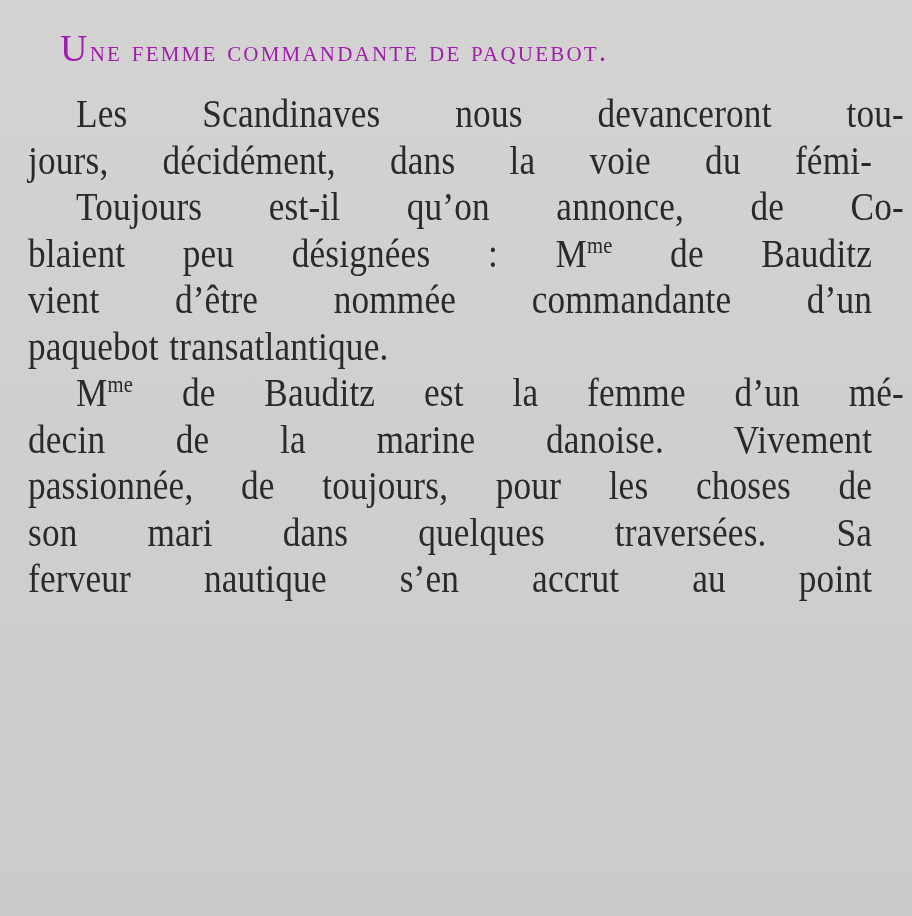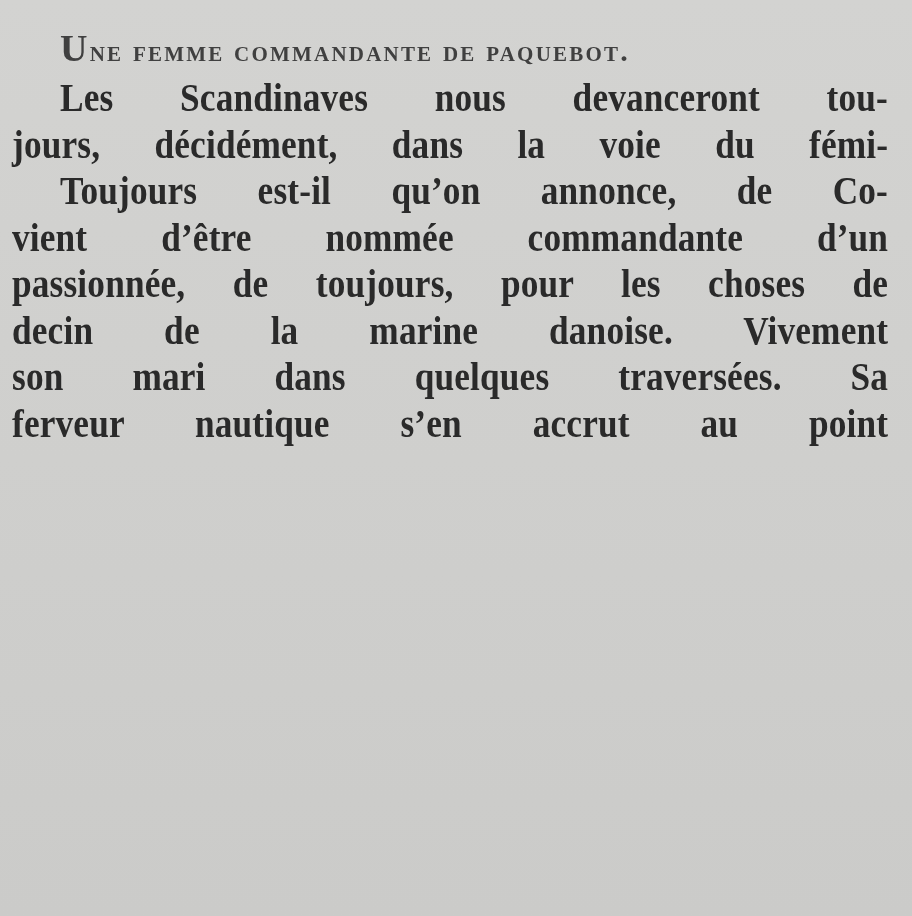--- a/index.html
+++ b/index.html
@@ -22,32 +22,31 @@
       top: 22px;
       width: 876px;
     }
     .title {
       position: relative;
       margin: 0 0 0 48px;
       height: 52px;
       font-size: 30px;
       letter-spacing: 2.2px;
       font-variant: small-caps;
-      font-weight: bold;
+      font-weight: normal;
       white-space: nowrap;
-      color: #404040;
+      color: #a21caf;
       line-height: 52px;
       transform: scaleX(1.0);
       transform-origin: left center;
     }
     .title .cap { font-size: 38px; }
     .body-text {
-      margin: 0;
+      margin: 16px;
       padding: 0;
-      font-weight: bold;
     }
     .line {
       display: block;
       height: 46.5px;
       line-height: 46.5px;
       font-size: 41px;
       white-space: nowrap;
       text-align: justify;
       text-align-last: justify;
       letter-spacing: 0.2px;
@@ -82,23 +81,26 @@
 
   <div class="body-text">
 
     <div>
       <span class="line indent"><span class="inner">Les Scandinaves nous devanceront tou-</span></span>
       <span class="line"><span class="inner">jours, décidément, dans la voie du fémi-</span></span>
     </div>
 
     <div>
       <span class="line indent"><span class="inner">Toujours est-il qu’on annonce, de Co-</span></span>
+      <span class="line"><span class="inner"><span>blaient peu désignées : M</span><sup class="exp">me</sup><span> de Bauditz</span></span></span>
       <span class="line"><span class="inner">vient d’être nommée commandante d’un</span></span>
+      <span class="line last"><span class="inner">paquebot transatlantique.</span></span>
     </div>
 
     <div>
+      <span class="line indent"><span class="inner"><span>M</span><sup class="exp">me</sup><span> de Bauditz est la femme d’un mé-</span></span></span>
+      <span class="line"><span class="inner">decin de la marine danoise. Vivement</span></span>
       <span class="line"><span class="inner">passionnée, de toujours, pour les choses de</span></span>
-      <span class="line"><span class="inner">decin de la marine danoise. Vivement</span></span>
       <span class="line"><span class="inner">son mari dans quelques traversées. Sa</span></span>
       <span class="line"><span class="inner">ferveur nautique s’en accrut au point</span></span>
     </div>
   </div>
 </div>
 
 </body></html>

